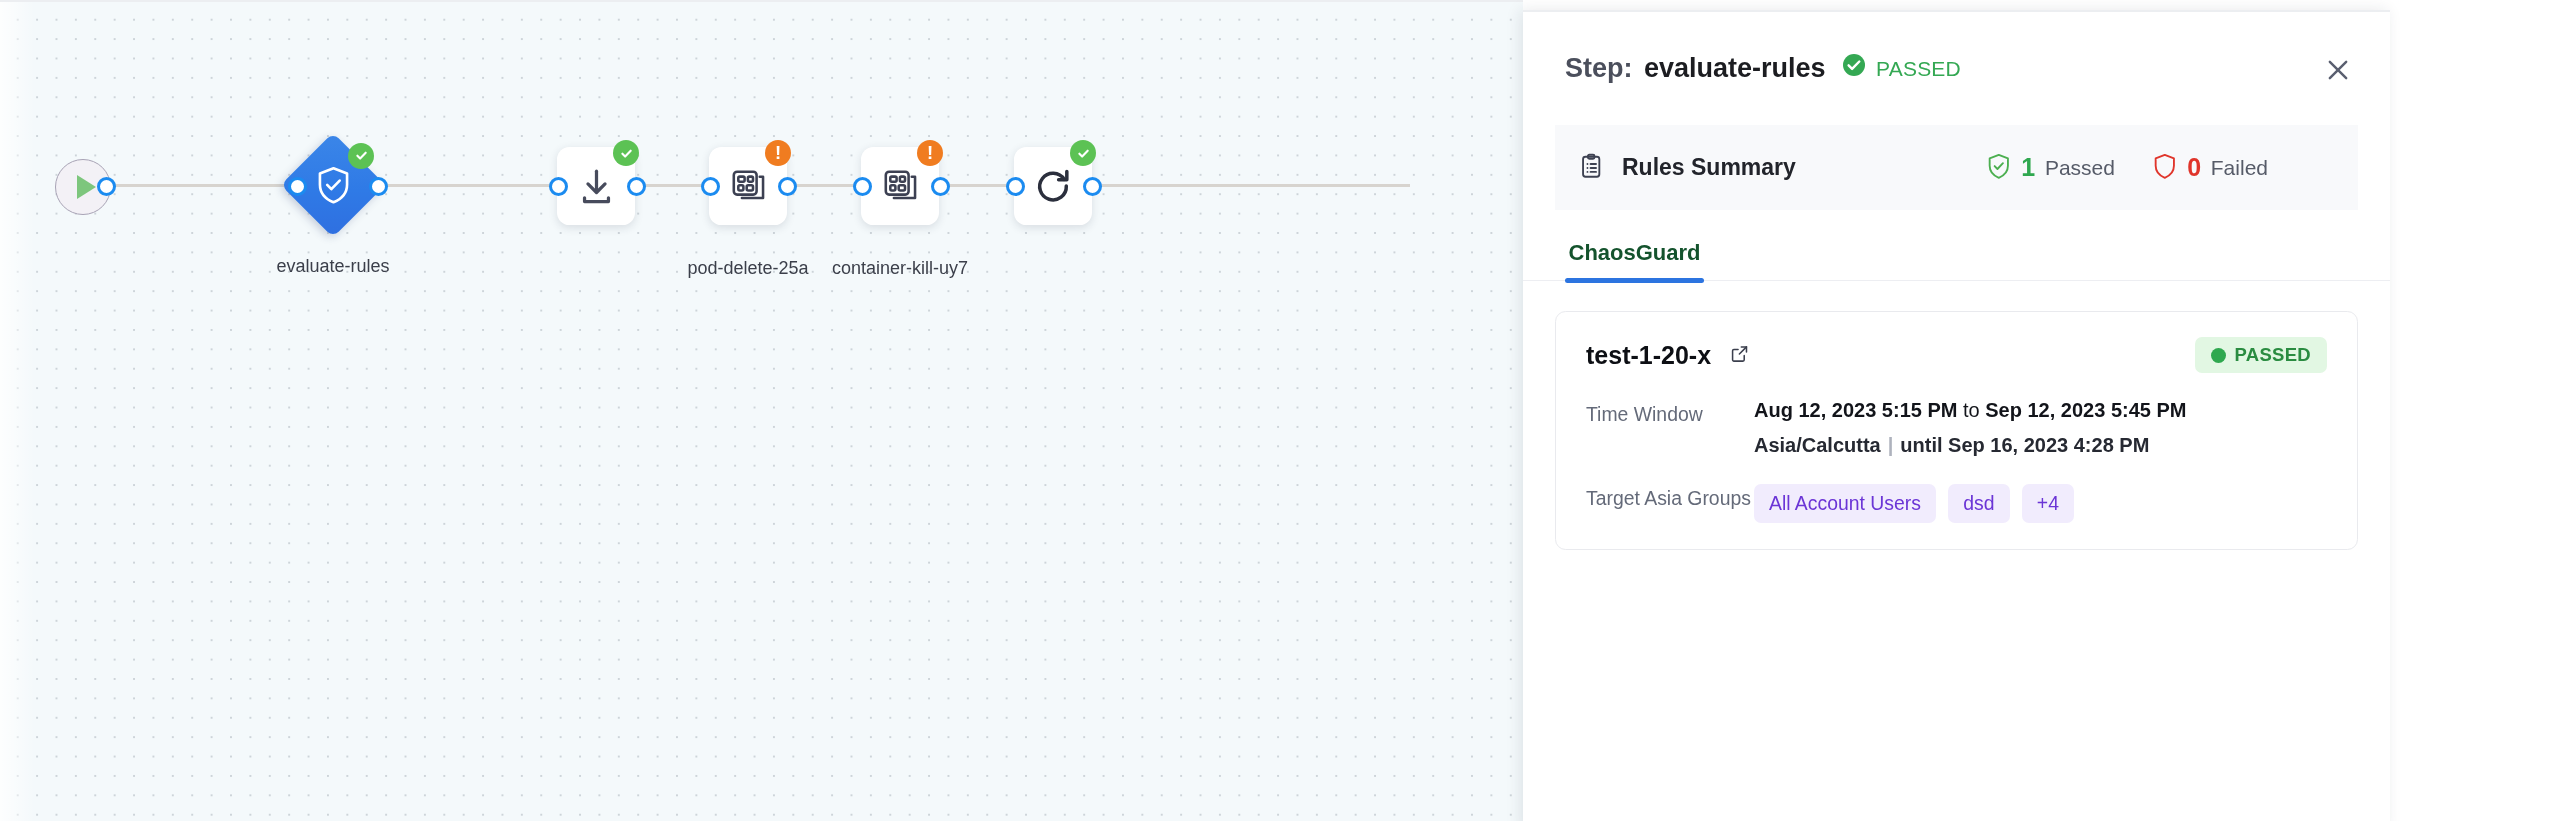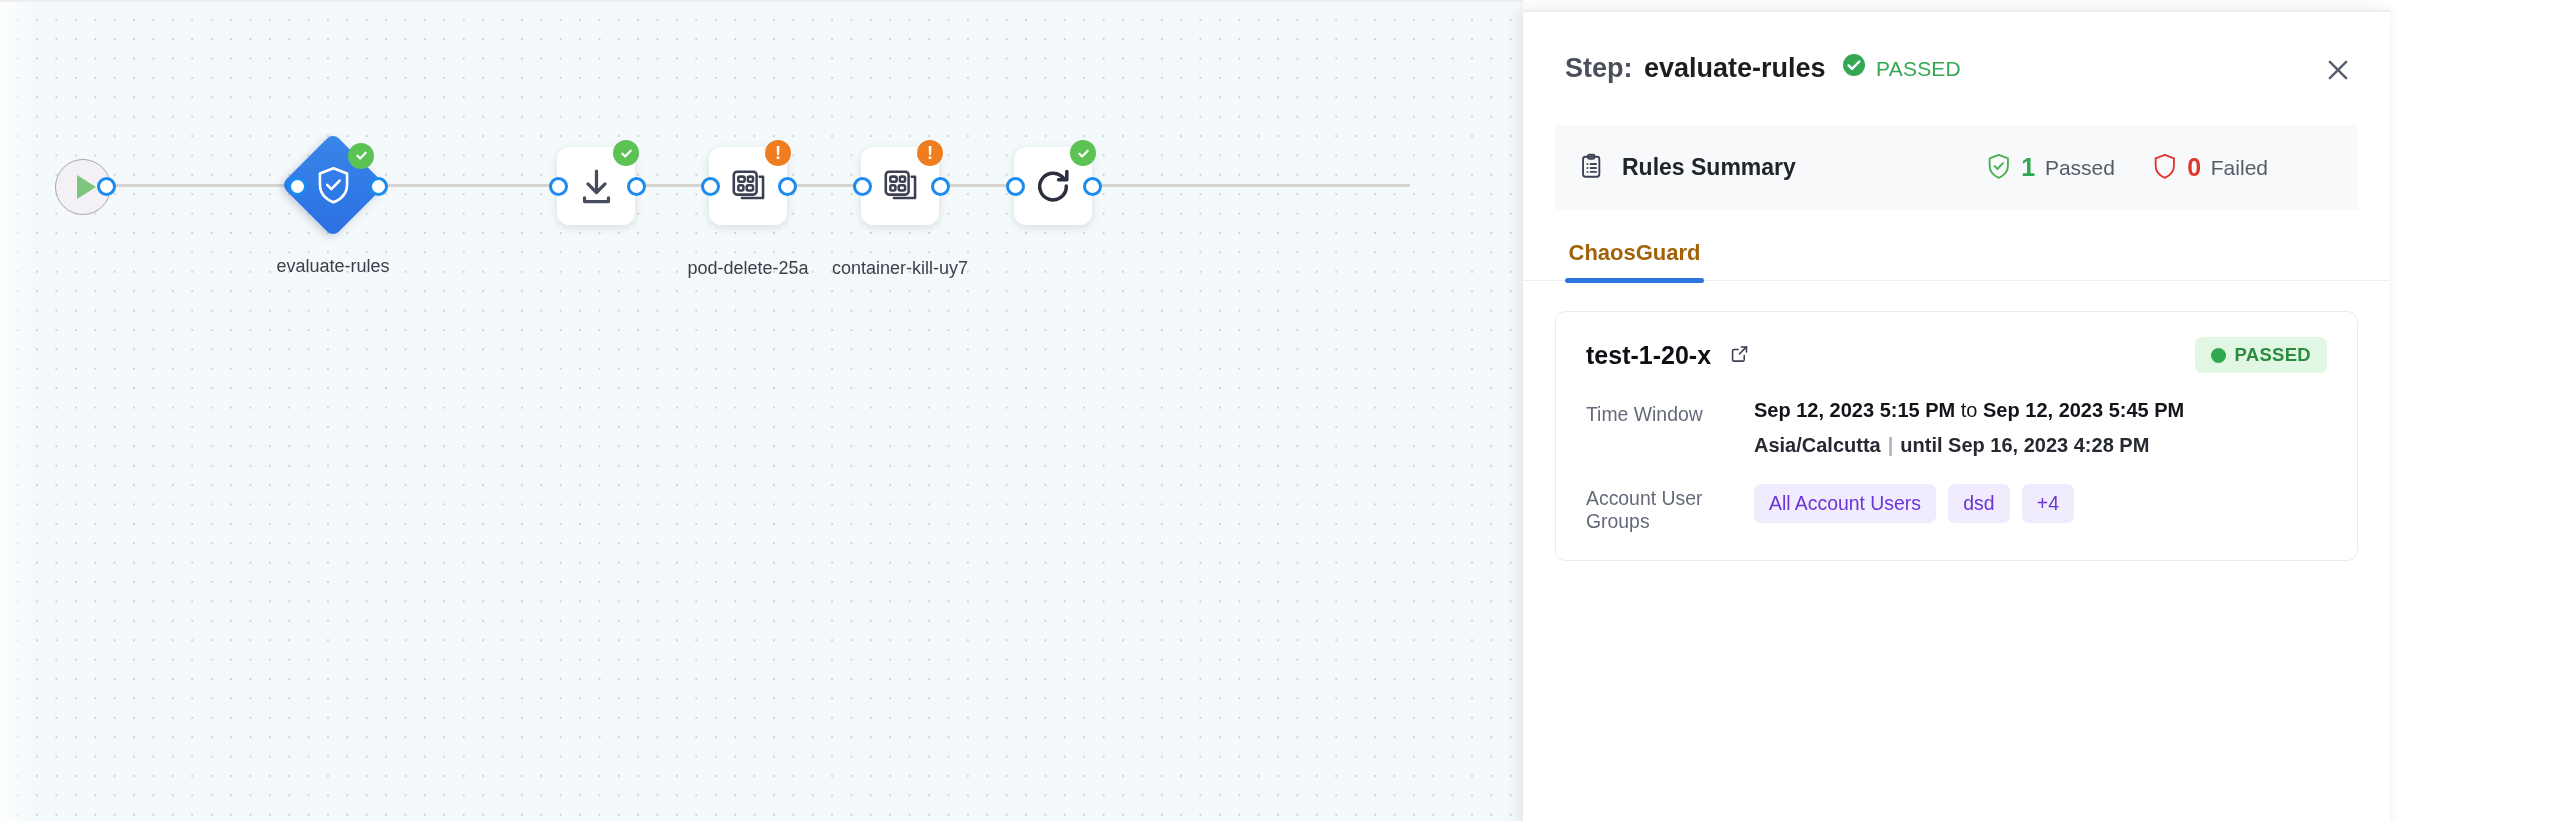--- a/index.html
+++ b/index.html
@@ -174,21 +174,21 @@
   .meta-val { font-size: 21px; color: #13151b; display: flex; align-items: center; gap: 9.7px; }
   .meta-val .dur { display: flex; align-items: center; gap: 8px; margin-left: 8px; }
 
   .tabs {
     margin-top: 23px;
     border-bottom: 1.8px solid #edeef2;
     padding: 0 42px;
     display: flex; gap: 30px;
   }
   .tab {
-    font-size: 22px; color: #a16207; font-weight: 700;
+    font-size: 22px; color: #14532d; font-weight: 700;
     padding: 7px 3.5px 14px 3.5px;
     position: relative; cursor: pointer;
   }
   .tab.active::after {
     content: ""; position: absolute;
     left: 0; right: 0; bottom: -2.6px; height: 4.4px;
     background: #2c74e0; border-radius: 2.6px;
   }
 
   .card {
@@ -434,29 +434,29 @@
         </div>
         <div class="pill-passed">
           <span class="pill-dot"></span>
           <span class="ptxt">PASSED</span>
         </div>
       </div>
 
       <div class="card-row">
         <span class="card-key">Time Window</span>
         <span class="card-val">
-          <span><span class="strong">Sep 12, 2023 5:15 PM</span><span> to </span><span class="strong">Sep 12, 2023 5:45 PM</span></span>
+          <span><span class="strong">Aug 12, 2023 5:15 PM</span><span> to </span><span class="strong">Sep 12, 2023 5:45 PM</span></span>
           <div class="sub">
             <span>Asia/Calcutta</span><span class="divider">|</span><span>until Sep 16, 2023 4:28 PM</span>
           </div>
         </span>
       </div>
 
       <div class="card-row">
-        <span class="card-key">Account User Groups</span>
+        <span class="card-key">Target Asia Groups</span>
         <span class="chips">
           <span class="chip">All Account Users</span>
           <span class="chip">dsd</span>
           <span class="chip">+4</span>
         </span>
       </div>
     </div>
 
   </div>
 </div>

